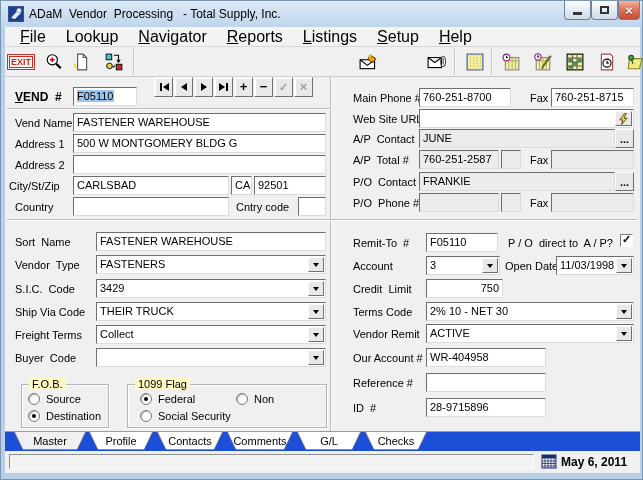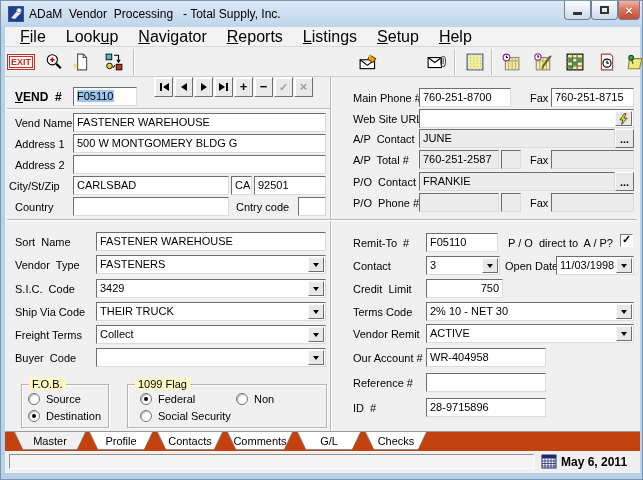--- a/index.html
+++ b/index.html
@@ -67,21 +67,21 @@
               border-color:#7a7a7a #fdfdfd #fdfdfd #7a7a7a; }
   .checkbox.on::after { content:"\2713"; position:absolute; left:1px; top:-2px; font-size:11px; font-weight:bold; color:#000; }
   .group { position:absolute; border:1px solid #b5b5b5; box-shadow:1px 1px 0 #fdfdfd, inset 1px 1px 0 #fdfdfd; }
   .legend { position:absolute; top:-7px; left:7px; background:#fef9c3; padding:0 3px; font-size:11px; white-space:pre; }
   .radio-row { position:absolute; display:flex; align-items:center; gap:6px; }
   .radio { width:12px; height:12px; border-radius:50%; background:#fff; border:1px solid #777;
            box-shadow:inset 1px 1px 1px rgba(0,0,0,.3); flex:0 0 auto; }
   .radio.on::after { content:""; display:block; width:4px; height:4px; border-radius:50%; background:#000; margin:3px; }
   .radio-label { font-size:11px; white-space:pre; }
   
-  #tabs { position:absolute; left:4px; top:430px; width:635px; height:28px; background:#c2410c;
+  #tabs { position:absolute; left:4px; top:430px; width:635px; height:28px; background:#1d4ed8;
           border-top:1px solid #9b9b9b; border-bottom:1px solid #c9c9c9; }
   .tab { position:absolute; top:0; height:18px; background:#8b8b8b;
          clip-path:polygon(0 0, 100% 0, calc(100% - 9px) 100%, 9px 100%); }
   .tab-in { position:absolute; left:1px; right:1px; top:0; bottom:1px; background:#fff;
             clip-path:polygon(0 0, 100% 0, calc(100% - 8px) 100%, 8px 100%);
             display:flex; align-items:center; justify-content:center; font-size:11px; }
   .tab.active .tab-in { background:#f0f0f0; }
   
   #status { position:absolute; left:4px; top:450px; width:635px; height:22px; background:#f0f0f0; }
   #status-panel { position:absolute; left:4px; top:3px; width:525px; height:15px; background:#f3f3f3;
@@ -309,21 +309,21 @@
     <div class="field" style="left:91px; top:248px; width:230px" data-name="freight-terms-combo"><span>Collect</span><span class="dbtn" data-name="dropdown-arrow-icon"></span></div>
 
     <div class="lbl" style="left:10px; top:275px" data-name="buyer-code-label">Buyer  Code</div>
     <div class="field" style="left:91px; top:271px; width:230px" data-name="buyer-code-combo"><span></span><span class="dbtn" data-name="dropdown-arrow-icon"></span></div>
 
     <div class="lbl" style="left:348px; top:160px" data-name="remit-to-label">Remit-To  #</div>
     <div class="field" style="left:421px; top:156px; width:72px" data-name="remit-to-field">F05110</div>
     <div class="lbl" style="left:503px; top:160px" data-name="po-direct-label">P / O  direct to  A / P?</div>
     <div class="checkbox on" style="left:615px; top:157px" data-name="po-direct-checkbox"></div>
 
-    <div class="lbl" style="left:348px; top:183px" data-name="priority-label">Contact</div>
+    <div class="lbl" style="left:348px; top:183px" data-name="priority-label">Account</div>
     <div class="field" style="left:421px; top:179px; width:74px" data-name="priority-combo"><span>3</span><span class="dbtn" data-name="dropdown-arrow-icon"></span></div>
     <div class="lbl" style="left:500px; top:183px" data-name="open-date-label">Open Date</div>
     <div class="field" style="left:551px; top:179px; width:78px" data-name="open-date-combo"><span>11/03/1998</span><span class="dbtn" data-name="dropdown-arrow-icon"></span></div>
 
     <div class="lbl" style="left:348px; top:206px" data-name="credit-limit-label">Credit  Limit</div>
     <div class="field ra" style="left:421px; top:202px; width:77px" data-name="credit-limit-field">750</div>
 
     <div class="lbl" style="left:348px; top:229px" data-name="terms-code-label">Terms Code</div>
     <div class="field" style="left:421px; top:225px; width:208px" data-name="terms-code-combo"><span>2% 10 - NET 30</span><span class="dbtn" data-name="dropdown-arrow-icon"></span></div>
 

